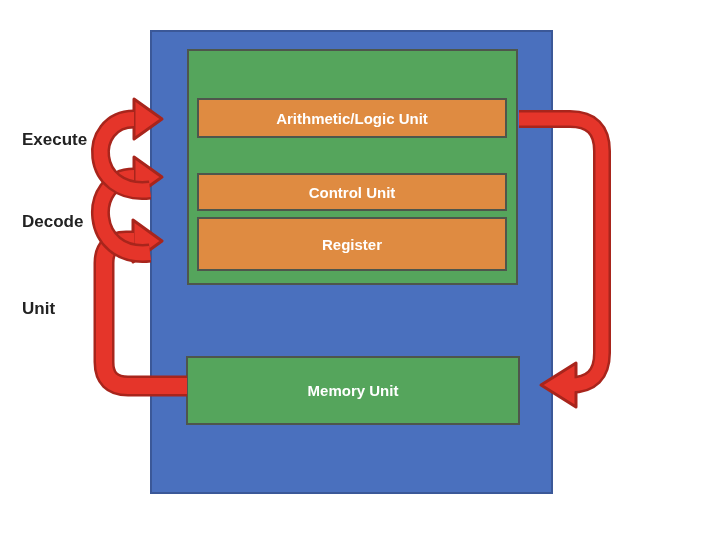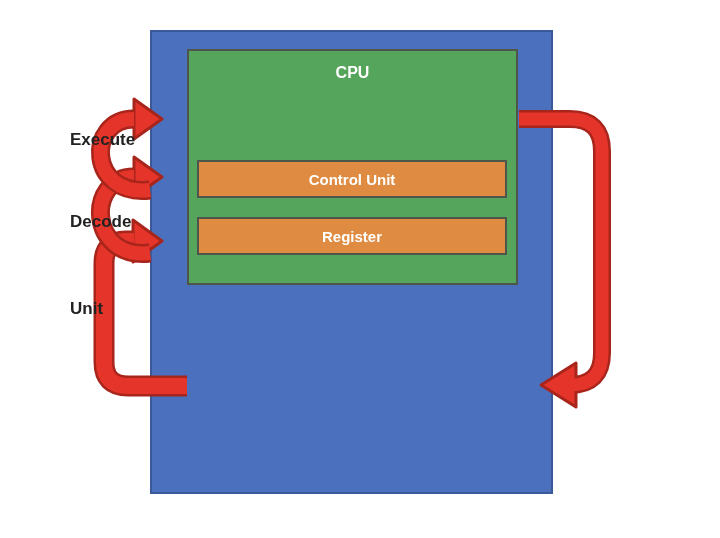--- a/index.html
+++ b/index.html
@@ -41,64 +41,68 @@
     display:flex;align-items:center;justify-content:center;
     color:var(--label-light);font-size:16px;font-weight:bold;
   }
   .orange-box{
     background:var(--component-orange);
     border:2px solid var(--box-outline);
     display:flex;align-items:center;justify-content:center;
     color:var(--label-light);font-size:15px;font-weight:bold;
   }
   .alu-box{left:197px;top:98px;width:310px;height:40px;}
-  .cu-box{left:197px;top:160px;width:310px;height:38px;}
-  .reg-box{left:197px;top:217px;width:310px;height:38px;}
+  .cu-box{left:197px;top:173px;width:310px;height:38px;}
+  .reg-box{left:197px;top:217px;width:310px;height:54px;}
   .memory-box{
     left:186px;top:356px;width:334px;height:69px;
     background:var(--unit-green);
     border:2px solid var(--box-outline);
     display:flex;align-items:center;justify-content:center;
     color:var(--label-light);font-size:15px;font-weight:bold;
   }
   .cycle-label{
     position:absolute;
     color:var(--label-dark);
     font-size:17px;font-weight:bold;
     white-space:nowrap;
-    margin-left:48px;
   }
   .label-execute{left:22px;top:130px;}
   .label-decode{left:22px;top:212px;}
   .label-fetch{left:22px;top:299px;}
   svg.arrows{
     position:absolute;left:0;top:0;width:720px;height:538px;
     pointer-events:none;
   }
   .arrow-under{fill:none;stroke:var(--arrow-outline);}
   .arrow-main{fill:none;stroke:var(--arrow-red);}
   .head{fill:var(--arrow-red);stroke:var(--arrow-outline);stroke-width:3;stroke-linejoin:round;}
 </style>
 </head>
 <body>
 
 <div class="canvas">
 
   <div class="box blue-box"></div>
 
   <div class="box cpu-box"></div>
-  <div class="cpu-title">CPU</div>
 
+  <div class="box orange-box alu-box">
+    <span>Arithmetic/Logic Unit</span>
+  </div>
   <div class="box orange-box cu-box">
     <span>Control Unit</span>
   </div>
   <div class="box orange-box reg-box">
     <span>Register</span>
   </div>
 
+  <div class="box memory-box">
+    <span>Memory Unit</span>
+  </div>
 
   <svg class="arrows" viewBox="0 0 720 538">
 
     <g>
       <path class="arrow-under" stroke-width="21" d="M 187 386 H 128 Q 104 386 104 362 V 263 Q 104 241 126 241 H 134"></path>
       <polygon class="head" points="162,241 133,220 133,262"></polygon>
       <path class="arrow-main" stroke-width="16" d="M 187 386 H 128 Q 104 386 104 362 V 263 Q 104 241 126 241 H 134"></path>
     </g>
 
     <g>

